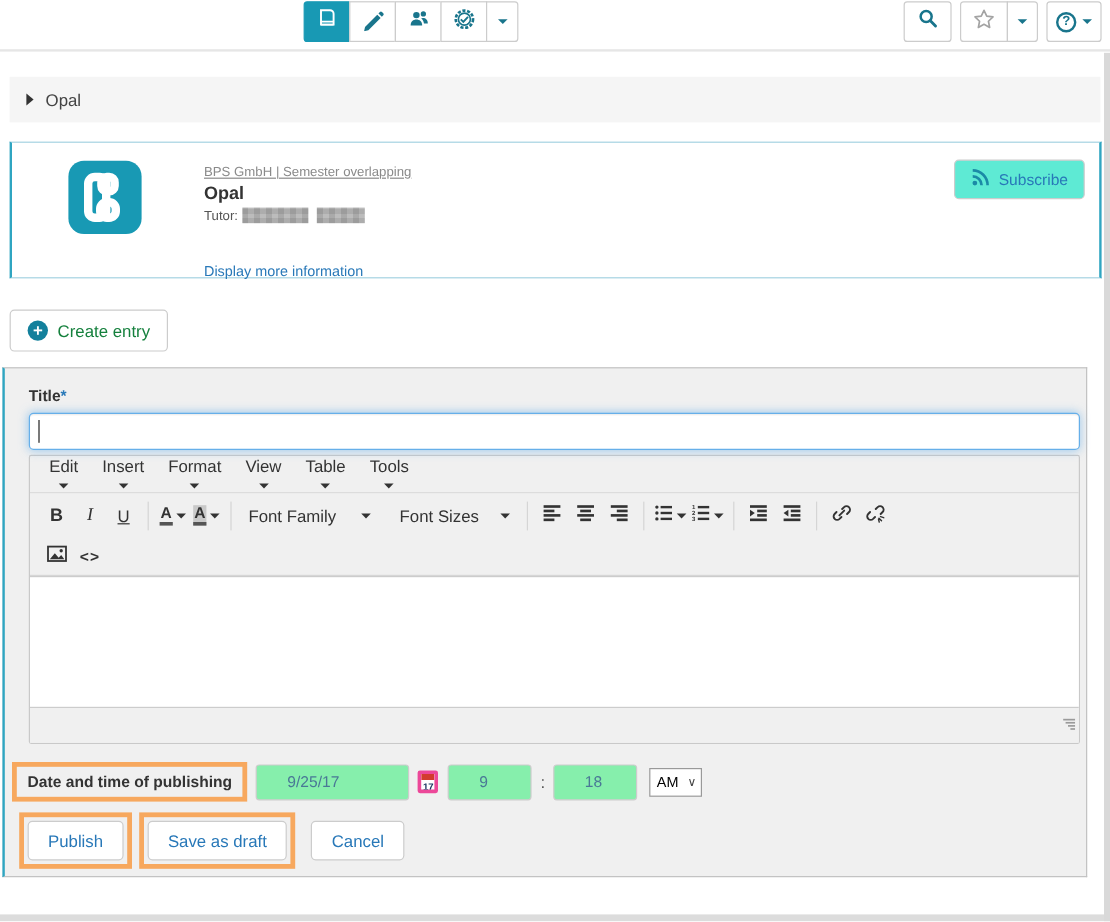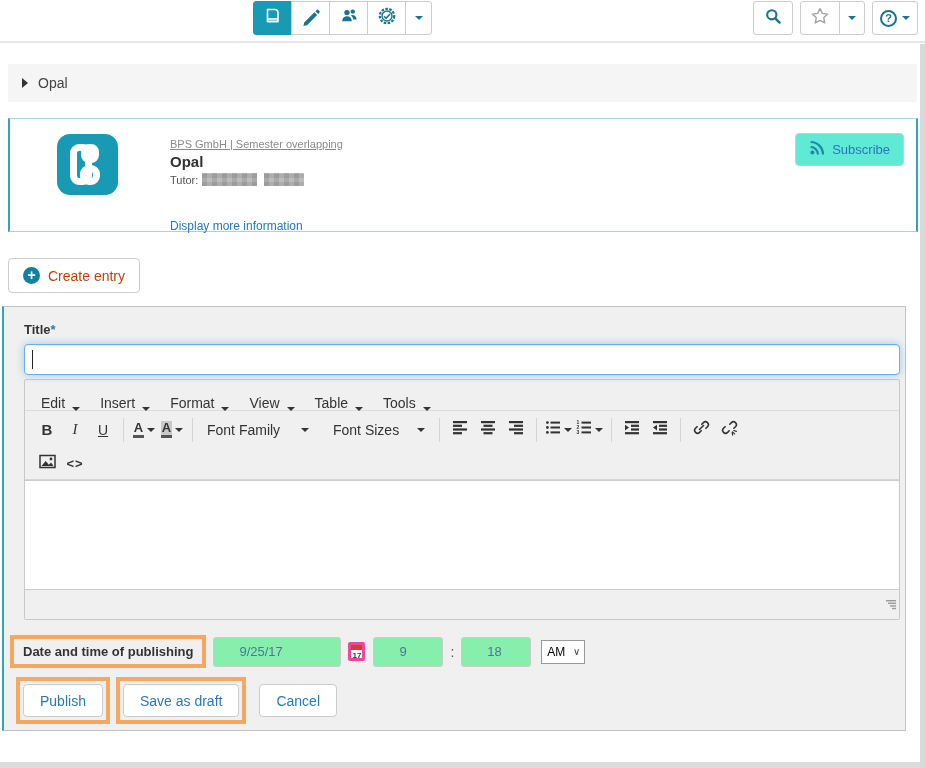--- a/index.html
+++ b/index.html
@@ -41,35 +41,35 @@
   .blog-tutor { font-size:11px; color:#555; margin-top:3px; display:flex; align-items:center; gap:4px; }
   .blur-chunk { display:inline-block; height:13px; background-image:repeating-linear-gradient(90deg,#c3c3c3 0 5px,#d8d8d8 5px 10px),repeating-linear-gradient(0deg,#cccccc 0 4px,#dedede 4px 8px); background-blend-mode:multiply; }
   .blur-a { width:55px; } .blur-b { width:40px; margin-left:3px; }
   .more-link { font-size:12px; color:#2878b8; margin-top:33px; cursor:pointer; }
   .subscribe-btn { position:absolute; right:12px; top:14px; height:33px; background:#5eead4; border:1px solid #ccc; border-radius:4px; display:flex; align-items:center; padding:0 13px; gap:7px; cursor:pointer; }
   .subscribe-btn span { font-size:13px; color:#2878b8; }
 
   
   .create-entry { margin:26px 0 0 8px; height:35px; display:inline-flex; align-items:center; gap:8px; background:#fff; border:1px solid #ccc; border-radius:4px; padding:0 14px; cursor:pointer; }
   .plus-circle { width:17px; height:17px; border-radius:50%; background:#13809c; color:#fff; font-size:14px; font-weight:bold; line-height:16px; text-align:center; }
-  .create-entry span.lbl { font-size:14px; color:#c2410c; }
+  .create-entry span.lbl { font-size:14px; color:#15803d; }
 
   
   .form-panel { margin:13px 0 0 2px; width:904px; background:#f0f0f0; border:1px solid #c3c3c3; border-left:2px solid #2fa5c1; padding:15px 0 6px 0; }
   .field-label { margin-left:20px; font-size:13px; font-weight:bold; color:#333; height:18px; }
   .req { color:#2878b8; }
   .title-input-wrap { position:relative; margin:4px 5px 0 20px; }
   .title-input { display:block; width:100%; height:31px; border:1px solid #66afe9; border-radius:4px; background:#fff; outline:none; padding:0 8px; font-size:13px; box-shadow:inset 0 1px 1px rgba(0,0,0,.075), 0 0 8px rgba(102,175,233,.6); }
   .title-input-wrap::after { content:""; position:absolute; left:8px; top:6px; width:1px; height:19px; background:#222; }
   .content-label { margin-top:15px; }
 
   
   .editor { margin:4px 5px 0 20px; border:1px solid #c9c9c9; background:#f0f0f0; border-radius:2px; }
   .menubar { height:31px; display:flex; align-items:center; padding-left:6px; border-bottom:1px solid #dcdcdc; }
-  .menu-item { font-size:14px; color:#333; padding:0 10px; height:31px; display:flex; align-items:flex-end; gap:7px; cursor:pointer; }
+  .menu-item { font-size:14px; color:#333; padding:0 10px; height:31px; display:flex; align-items:center; gap:7px; cursor:pointer;flex-direction:column; }
   .menu-item .caret-down { border-top-color:#333; border-left-width:4px; border-right-width:4px; }
   .toolbar-row { display:flex; align-items:center; padding:0 0 0 8px; }
   .row1 { height:37px; } .row2 { height:32px; border-bottom:1px solid #d6d6d6; }
   .tbtn { min-width:28px; height:28px; display:flex; align-items:center; justify-content:center; gap:3px; border-radius:3px; cursor:pointer; padding:0 2px; }
   .tb-sep { width:1px; height:24px; background:#d5d5d5; margin:0 6px; align-self:center; }
   .glyph-b { font-weight:bold; font-size:15px; color:#333; }
   .glyph-i { font-style:italic; font-family:"Liberation Serif", serif; font-size:15px; color:#333; }
   .glyph-u { text-decoration:underline; font-size:14px; color:#333; }
   .color-a { font-size:13px; font-weight:bold; color:#333; border-bottom:3px solid #555; line-height:14px; padding:0 1px; }
   .back-a { background:#c9c9c9; }

